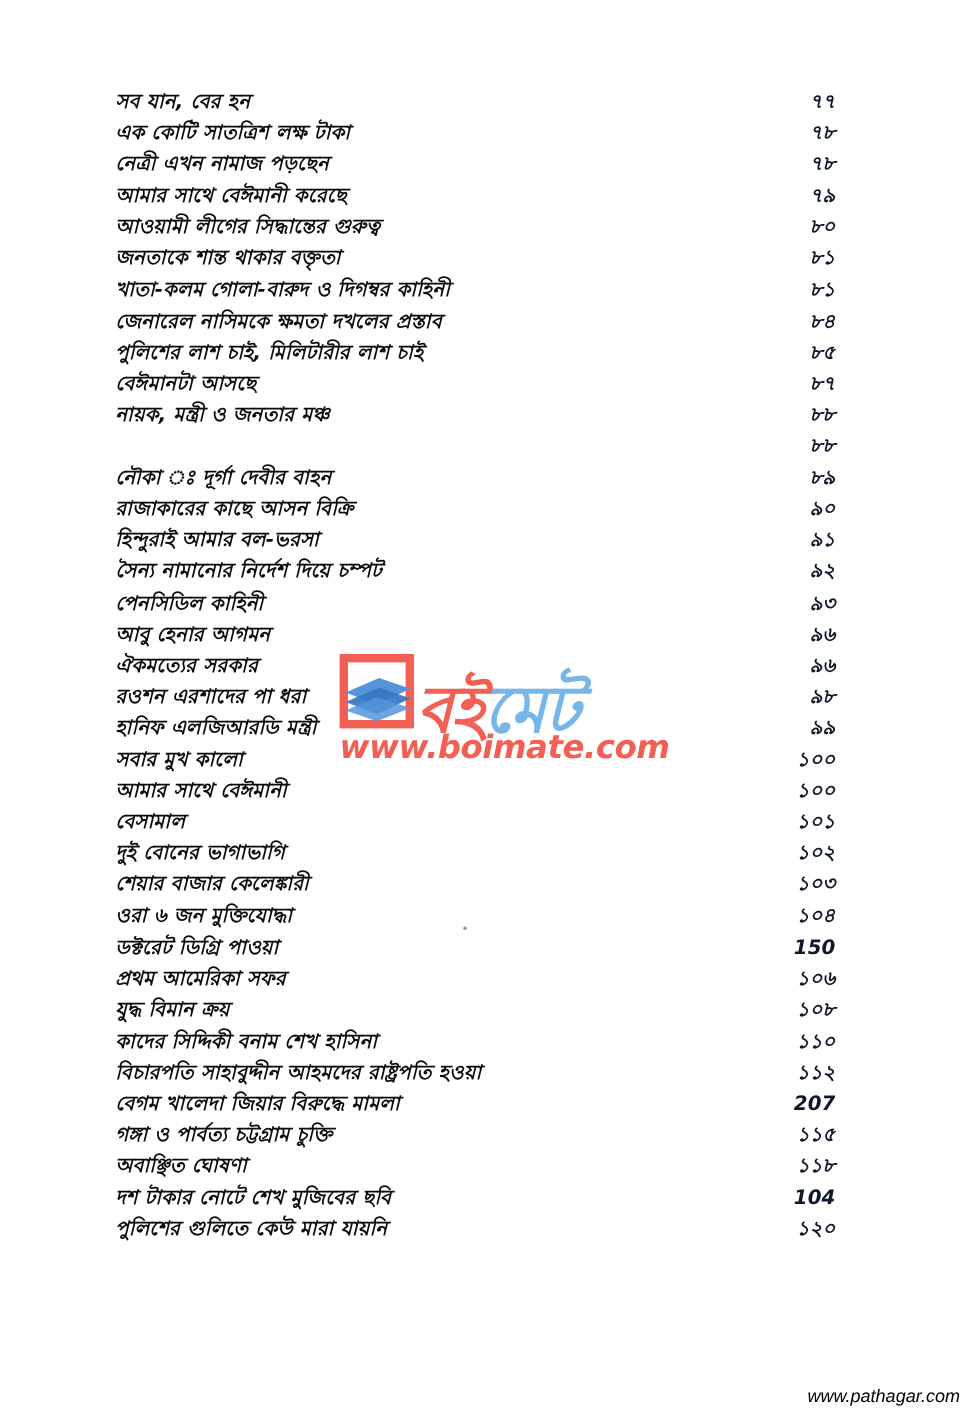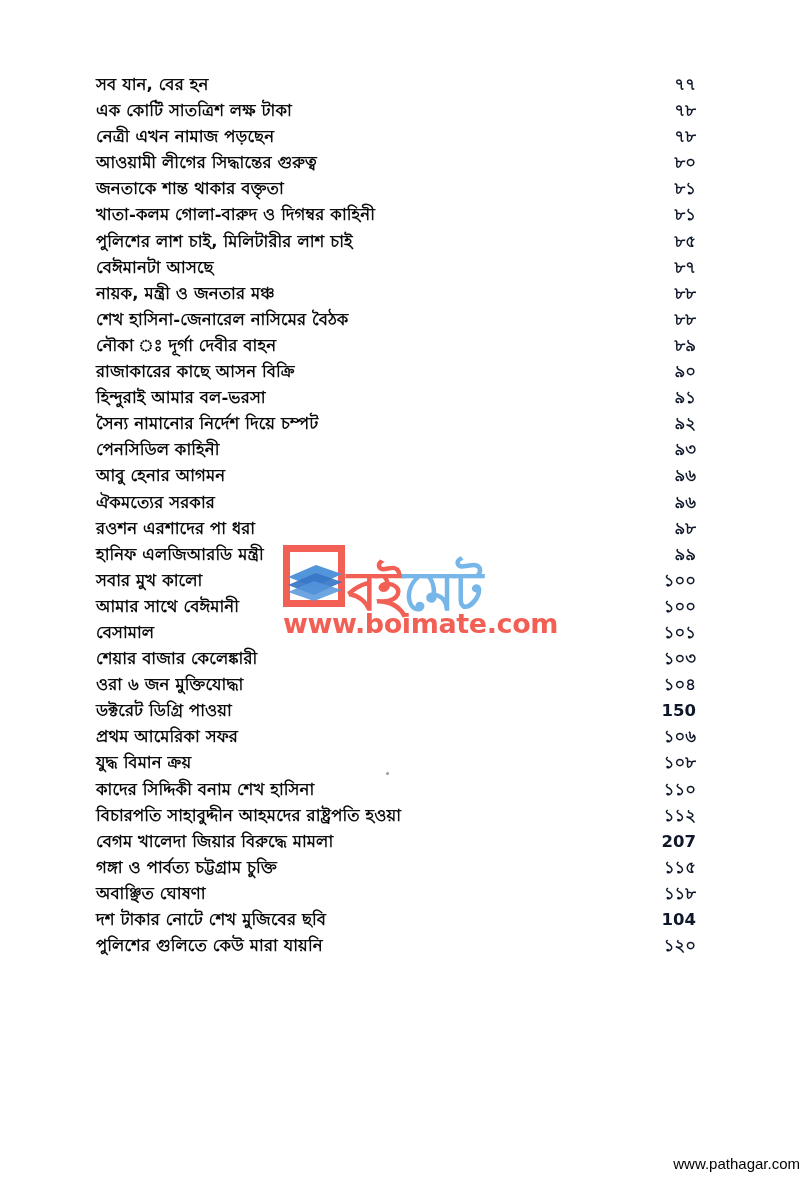--- a/index.html
+++ b/index.html
@@ -10,20 +10,21 @@
   }
   body {
     font-family: "Liberation Serif", "DejaVu Serif", serif;
   }
   .page {
     position: relative;
     width: 800px;
     height: 1186px;
     background: #ffffff;
     overflow: hidden;
+    font-style: italic;
   }
 
   
   .toc {
     position: absolute;
     left: 96px;
     top: 72px;
     width: 600px;
     z-index: 3;
   }
@@ -136,39 +137,42 @@
 </style>
 </head>
 <body>
 
 <div class="page">
 
   <div class="toc">
       <div class="toc-row"><span class="toc-title">সব যান, বের হন</span><span class="toc-page">৭৭</span></div>
       <div class="toc-row"><span class="toc-title">এক কোটি সাতত্রিশ লক্ষ টাকা</span><span class="toc-page">৭৮</span></div>
       <div class="toc-row"><span class="toc-title">নেত্রী এখন নামাজ  পড়ছেন</span><span class="toc-page">৭৮</span></div>
+      <div class="toc-row"><span class="toc-title">আমার সাথে বেঈমানী করেছে</span><span class="toc-page">৭৯</span></div>
       <div class="toc-row"><span class="toc-title">আওয়ামী লীগের সিদ্ধান্তের গুরুত্ব</span><span class="toc-page">৮০</span></div>
       <div class="toc-row"><span class="toc-title">জনতাকে শান্ত থাকার বক্তৃতা</span><span class="toc-page">৮১</span></div>
       <div class="toc-row"><span class="toc-title">খাতা-কলম গোলা-বারুদ ও দিগম্বর কাহিনী</span><span class="toc-page">৮১</span></div>
+      <div class="toc-row"><span class="toc-title">জেনারেল নাসিমকে ক্ষমতা দখলের প্রস্তাব</span><span class="toc-page">৮৪</span></div>
       <div class="toc-row"><span class="toc-title">পুলিশের লাশ চাই, মিলিটারীর লাশ চাই</span><span class="toc-page">৮৫</span></div>
       <div class="toc-row"><span class="toc-title">বেঈমানটা আসছে</span><span class="toc-page">৮৭</span></div>
       <div class="toc-row"><span class="toc-title">নায়ক, মন্ত্রী ও জনতার মঞ্চ</span><span class="toc-page">৮৮</span></div>
-      <div class="toc-row"><span class="toc-title">শেখ হাসিনা-জেনারেল নাসিমের বৈঠক</span><span class="toc-page">৮৮</span></div>
+      <div class="toc-row"><span class="toc-page">৮৮</span></div>
       <div class="toc-row"><span class="toc-title">নৌকা ঃ দূর্গা দেবীর বাহন</span><span class="toc-page">৮৯</span></div>
       <div class="toc-row"><span class="toc-title">রাজাকারের কাছে আসন বিক্রি</span><span class="toc-page">৯০</span></div>
       <div class="toc-row"><span class="toc-title">হিন্দুরাই আমার বল-ভরসা</span><span class="toc-page">৯১</span></div>
       <div class="toc-row"><span class="toc-title">সৈন্য নামানোর নির্দেশ দিয়ে চম্পট</span><span class="toc-page">৯২</span></div>
       <div class="toc-row"><span class="toc-title">পেনসিডিল কাহিনী</span><span class="toc-page">৯৩</span></div>
       <div class="toc-row"><span class="toc-title">আবু হেনার আগমন</span><span class="toc-page">৯৬</span></div>
       <div class="toc-row"><span class="toc-title">ঐকমত্যের সরকার</span><span class="toc-page">৯৬</span></div>
       <div class="toc-row"><span class="toc-title">রওশন এরশাদের পা ধরা</span><span class="toc-page">৯৮</span></div>
       <div class="toc-row"><span class="toc-title">হানিফ এলজিআরডি মন্ত্রী</span><span class="toc-page">৯৯</span></div>
       <div class="toc-row"><span class="toc-title">সবার মুখ কালো</span><span class="toc-page">১০০</span></div>
       <div class="toc-row"><span class="toc-title">আমার সাথে বেঈমানী</span><span class="toc-page">১০০</span></div>
       <div class="toc-row"><span class="toc-title">বেসামাল</span><span class="toc-page">১০১</span></div>
+      <div class="toc-row"><span class="toc-title">দুই বোনের ভাগাভাগি</span><span class="toc-page">১০২</span></div>
       <div class="toc-row"><span class="toc-title">শেয়ার বাজার কেলেঙ্কারী</span><span class="toc-page">১০৩</span></div>
       <div class="toc-row"><span class="toc-title">ওরা ৬ জন মুক্তিযোদ্ধা</span><span class="toc-page">১০৪</span></div>
       <div class="toc-row"><span class="toc-title">ডক্টরেট ডিগ্রি পাওয়া</span><span class="toc-page">150</span></div>
       <div class="toc-row"><span class="toc-title">প্রথম আমেরিকা সফর</span><span class="toc-page">১০৬</span></div>
       <div class="toc-row"><span class="toc-title">যুদ্ধ বিমান ক্রয়</span><span class="toc-page">১০৮</span></div>
       <div class="toc-row"><span class="toc-title">কাদের সিদ্দিকী বনাম শেখ হাসিনা</span><span class="toc-page">১১০</span></div>
       <div class="toc-row"><span class="toc-title">বিচারপতি সাহাবুদ্দীন আহমদের রাষ্ট্রপতি হওয়া</span><span class="toc-page">১১২</span></div>
       <div class="toc-row"><span class="toc-title">বেগম খালেদা জিয়ার বিরুদ্ধে মামলা</span><span class="toc-page">207</span></div>
       <div class="toc-row"><span class="toc-title">গঙ্গা ও পার্বত্য চট্টগ্রাম চুক্তি</span><span class="toc-page">১১৫</span></div>
       <div class="toc-row"><span class="toc-title">অবাঞ্ছিত ঘোষণা</span><span class="toc-page">১১৮</span></div>

